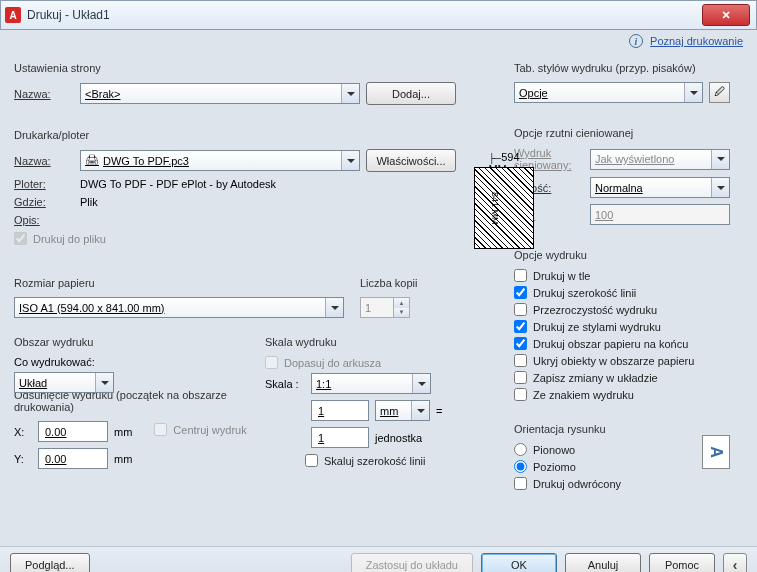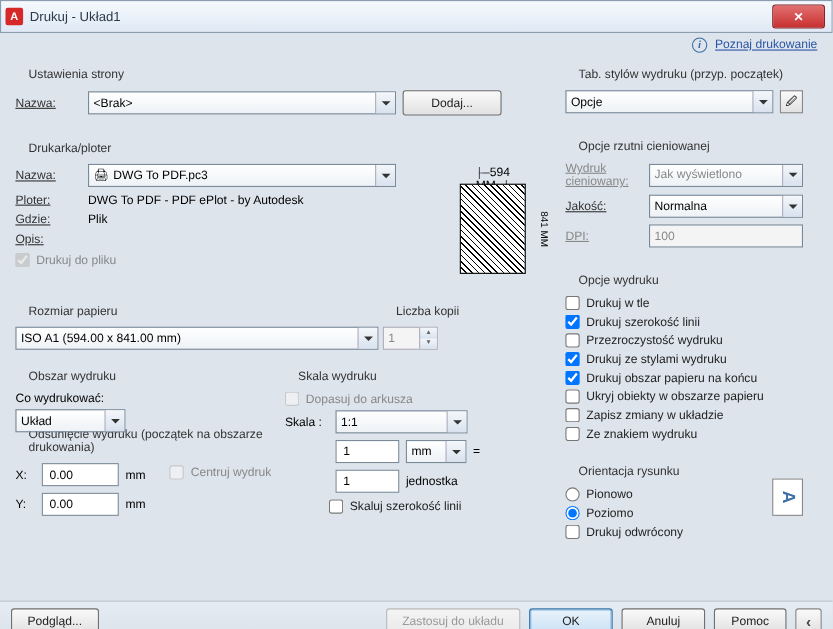--- a/index.html
+++ b/index.html
@@ -15,27 +15,27 @@
 .left-col { width: 490px; }
 .right-col { width: 220px; }
 
 
 .info-row { text-align: right; padding: 4px 14px 0 0; }
 .info-row .info-i { display: inline-flex; width: 14px; height: 14px; border: 1px solid #3a6ea5; border-radius: 50%; align-items: center; justify-content: center; color: #3a6ea5; font-weight: bold; font-size: 10px; margin-right: 4px; font-style: italic; font-family: serif; }
 .info-row a { color: #2a55a5; text-decoration: underline; }
 
 
 .group { margin-bottom: 4px; padding: 2px 2px 6px 2px; }
-.group-title { color: #333; margin: 6px 0 8px 12px; }
+.group-title { color: #333; margin: 6px 0 8px 0; }
 .row { display: flex; align-items: center; margin-bottom: 6px; gap: 6px; }
 .lbl { width: 60px; color: #333; text-decoration: underline; }
 .lbl-disabled { color: #888; }
 
 
-.combo, .txt { height: 21px; border: 1px solid #7a8a99; background: linear-gradient(#fff, #eef2f6); display: flex; align-items: center; padding: 0 4px; position: relative; }
+.combo, .txt { height: 21px; border: 1px solid #7a8a99; background: linear-gradient(#fff, #eef2f6); display: flex; align-items: center; padding: 0 4px; position: relative; text-decoration: underline; }
 .combo .arrow { position: absolute; right: 0; top: 0; width: 18px; height: 19px; background: linear-gradient(#f4f7fb, #d8e2ee); border-left: 1px solid #aab; display: flex; align-items: center; justify-content: center; }
 .combo .arrow::after { content: ""; border-left: 4px solid transparent; border-right: 4px solid transparent; border-top: 4px solid #333; }
 .txt { background: #fff; }
 .txt input { border: none; width: 100%; outline: none; background: transparent; }
 
 .spinner { width: 50px; height: 21px; border: 1px solid #aab; background: #f4f4f4; display: flex; align-items: center; padding: 0 4px; position: relative; color: #888; }
 .spinner .spin-btns { position: absolute; right: 0; top: 0; width: 16px; height: 19px; display: flex; flex-direction: column; }
 .spinner .spin-btns div { flex: 1; border-left: 1px solid #aab; background: linear-gradient(#f4f7fb,#d8e2ee); display: flex; align-items: center; justify-content: center; font-size: 6px; color: #666; }
 
 .btn { height: 23px; border: 1px solid #707070; border-radius: 3px; background: linear-gradient(#fafafa,#e1e1e1); padding: 0 14px; display: inline-flex; align-items: center; justify-content: center; color: #222; cursor: default; }
@@ -48,21 +48,21 @@
 .preview .dim-top { position: absolute; left: 8px; top: 2px; width: 60px; height: 14px; font-size: 9px; text-align: center; }
 .preview .dim-top::before, .preview .dim-top::after { content:""; position:absolute; top:10px; width:4px; height:4px; }
 .preview .dim-right { position: absolute; right: 0; top: 18px; height: 82px; width: 20px; writing-mode: vertical-rl; font-size: 9px; text-align: center; }
 
 
 label.chk, label.rad { display: flex; align-items: center; gap: 6px; margin-bottom: 4px; color: #222; }
 label.chk input, label.rad input { margin: 0; }
 label.chk.disabled { color: #888; }
 
 
-.left-split { display: flex; gap: 0; }
+.left-split { display: flex; gap: 12px; }
 .left-split > div { flex: 1; }
 
 
 .footer { height: 36px; border-top: 1px solid #bcc6d0; padding: 6px 10px; display: flex; align-items: center; gap: 8px; background: linear-gradient(#e6ecf3, #d9e1ea); }
 .footer .spacer { flex: 1; }
 .icon-btn { width: 24px; height: 23px; border: 1px solid #888; border-radius: 3px; background: linear-gradient(#fafafa,#e1e1e1); display: inline-flex; align-items: center; justify-content: center; }
 .chev-left::after { content:"‹"; font-size: 14px; font-weight: bold; color: #444; }
 
 .icon-small { width: 21px; height: 21px; border: 1px solid #888; background: linear-gradient(#fafafa,#e1e1e1); display: inline-flex; align-items: center; justify-content: center; font-size: 10px; }
 
@@ -105,20 +105,21 @@
     <div class="group-title">Drukarka/ploter</div>
     <div style="display:flex">
       <div style="flex:1">
         <div class="row">
           <span class="lbl">Nazwa:</span>
           <div class="combo" style="width:280px">
             <span style="margin-right:4px">🖨</span>
             <span>DWG To PDF.pc3</span>
             <span class="arrow"></span>
           </div>
+          <span class="btn" style="width:90px">Właściwości...</span>
         </div>
         <div class="row">
               <span class="lbl">Ploter:</span>
               <span>DWG To PDF - PDF ePlot - by Autodesk</span>
             </div>
         <div class="row">
               <span class="lbl">Gdzie:</span>
               <span>Plik</span>
             </div>
         <div class="row">
@@ -224,21 +225,21 @@
           </div>
       <span>mm</span>
     </div>
   </div>
 
 </div>
 
 <div class="right-col">
 
   <div class="group">
-    <div class="group-title">Tab. stylów wydruku (przyp. początek)</div>
+    <div class="group-title">Tab. stylów wydruku (przyp. pisaków)</div>
     <div class="row">
       <div class="combo" style="flex:1">
             <span>Opcje</span>
             <span class="arrow"></span>
           </div>
       <span class="icon-small">🖉</span>
     </div>
   </div>
 
   <div class="group">

